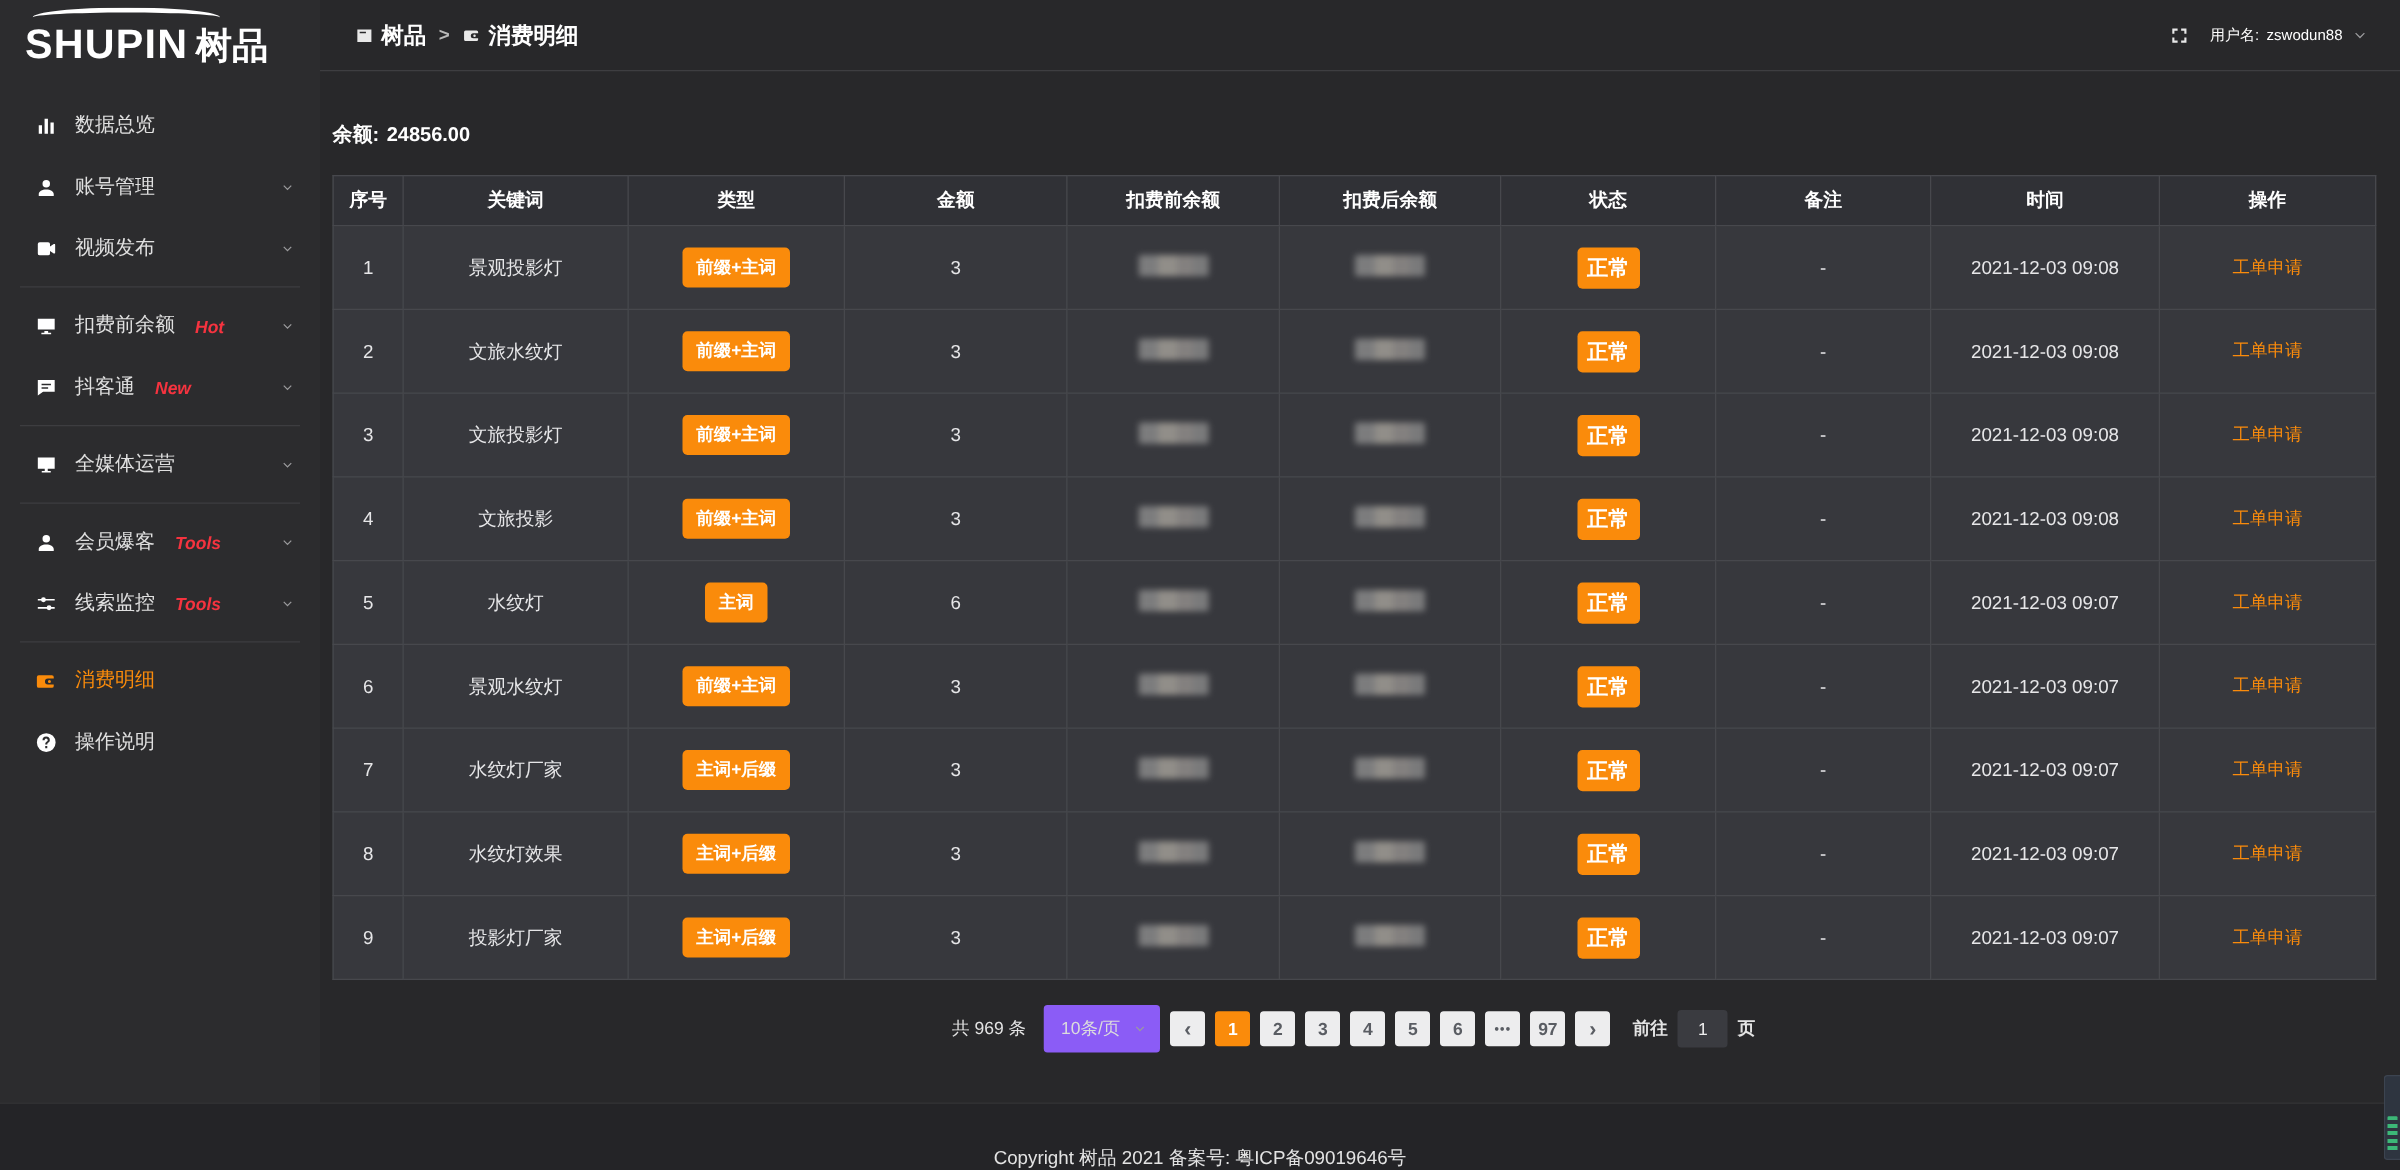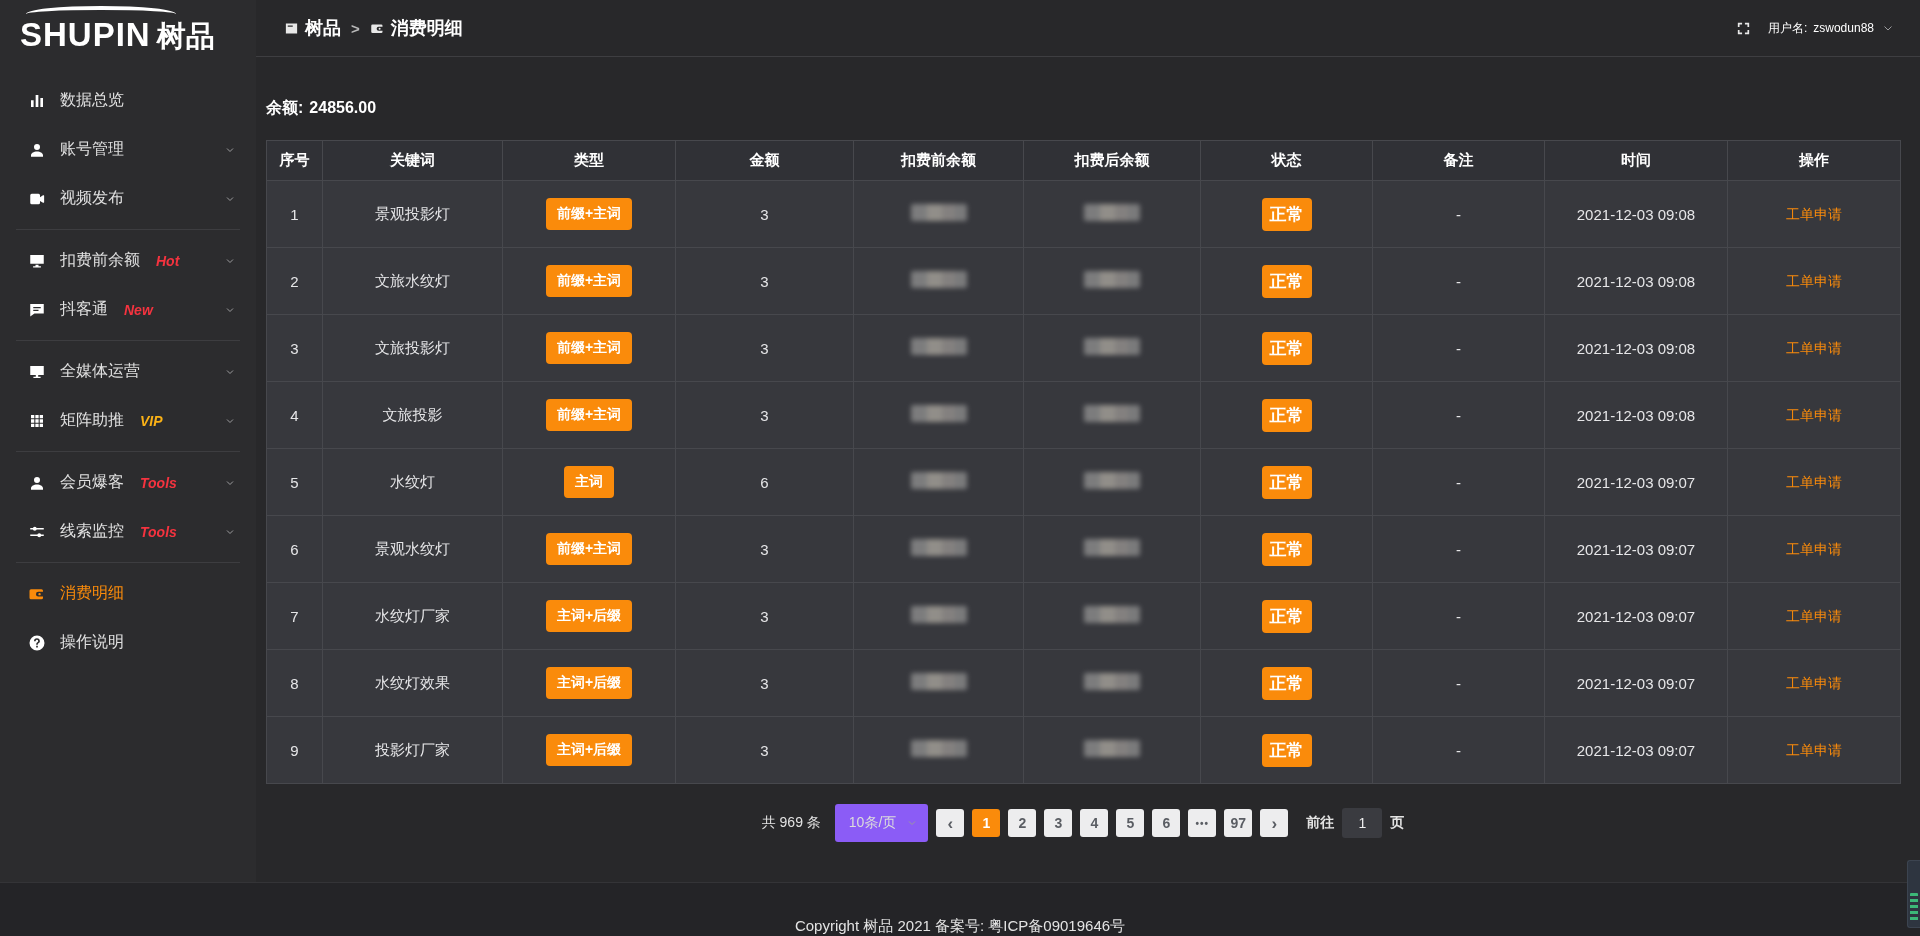--- a/index.html
+++ b/index.html
@@ -160,34 +160,20 @@
           </span>
         </div>
         <div class="m-divider"></div>
         <div class="m-item">
           <span class="icon">
             <svg viewBox="0 0 24 24">
               <path d="M3 4h18v12h-7.4v2.4h3.2V20H7.2v-1.6h3.2V16H3z"></path>
             </svg>
           </span>
           <span class="m-label">全媒体运营</span>
-          <span class="m-chev">
-            <svg viewBox="0 0 24 24" fill="none" stroke="currentColor" stroke-width="2.4">
-              <polyline points="6,9 12,15 18,9"></polyline>
-            </svg>
-          </span>
-        </div>
-        <div class="m-item">
-          <span class="icon">
-            <svg viewBox="0 0 24 24">
-              <path d="M4 4h4.4v4.4H4zM9.8 4h4.4v4.4H9.8zM15.6 4H20v4.4h-4.4zM4 9.8h4.4v4.4H4zM9.8 9.8h4.4v4.4H9.8zM15.6 9.8H20v4.4h-4.4zM4 15.6h4.4V20H4zM9.8 15.6h4.4V20H9.8zM15.6 15.6H20V20h-4.4z"></path>
-            </svg>
-          </span>
-          <span class="m-label">矩阵助推</span>
-          <span class="m-tag gold">VIP</span>
           <span class="m-chev">
             <svg viewBox="0 0 24 24" fill="none" stroke="currentColor" stroke-width="2.4">
               <polyline points="6,9 12,15 18,9"></polyline>
             </svg>
           </span>
         </div>
         <div class="m-divider"></div>
         <div class="m-item">
           <span class="icon">
             <svg viewBox="0 0 24 24">

